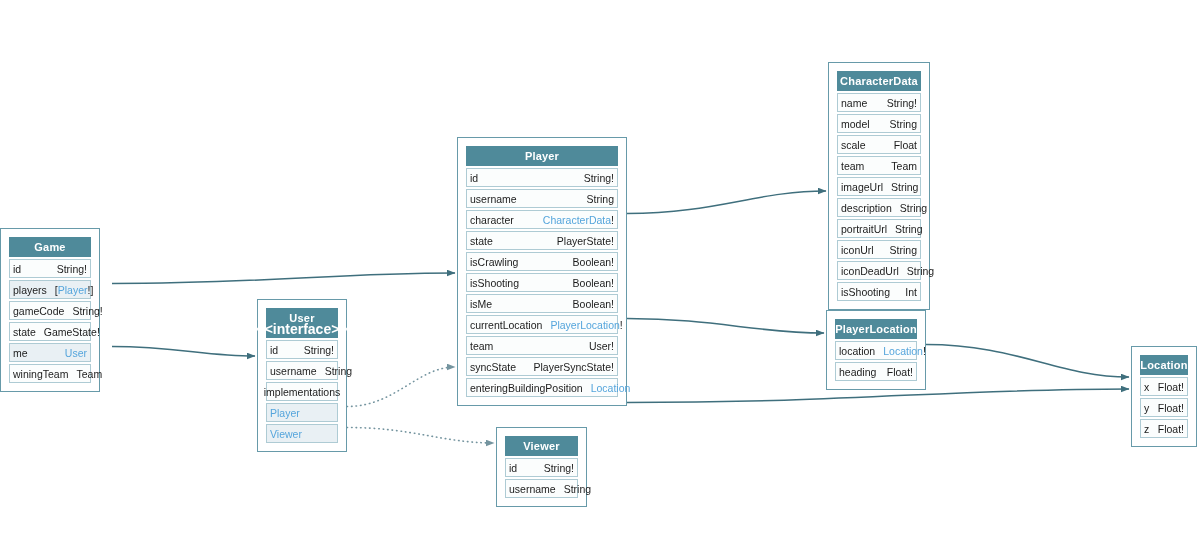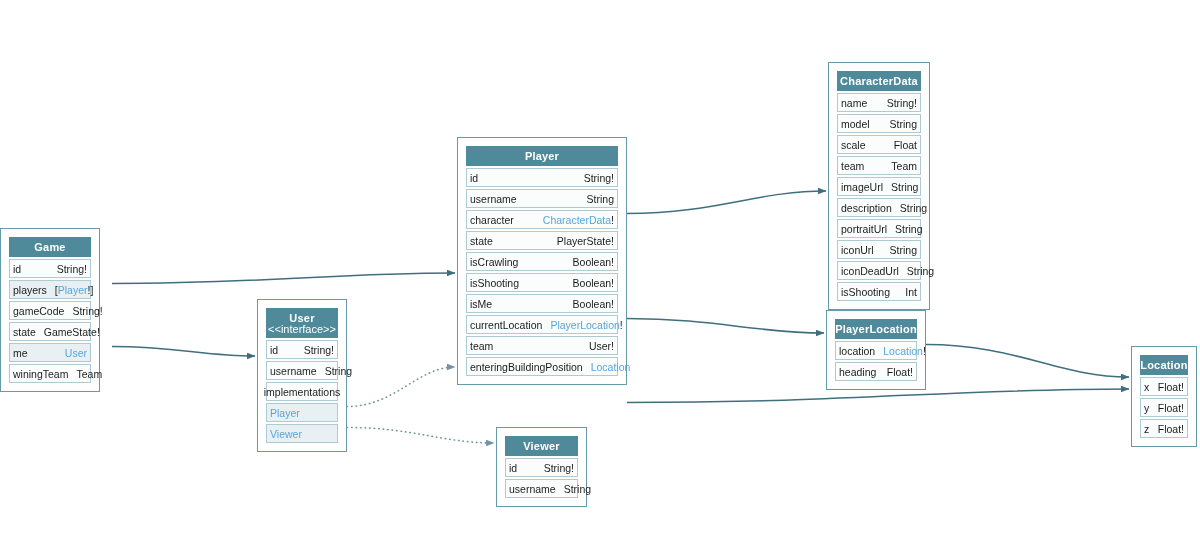--- a/index.html
+++ b/index.html
@@ -5,21 +5,21 @@
   html,body{margin:0;padding:0;background:#ffffff;width:1200px;height:547px;overflow:hidden;
     font-family:"Liberation Sans","DejaVu Sans",sans-serif;}
   #diagram{position:relative;width:1200px;height:547px;background:#ffffff;}
   #edges{position:absolute;left:0;top:0;width:1200px;height:547px;}
   .table{position:absolute;box-sizing:border-box;background:#ffffff;
     border:1px solid var(--outer-border);padding:8px;}
   .thead{height:20px;display:flex;flex-direction:column;align-items:center;justify-content:center;
     background:var(--header-bg);color:var(--header-text);}
   .thead.sub{height:30px;}
   .tname{font-size:11px;font-weight:bold;line-height:12px;letter-spacing:.2px;}
-  .tsub{font-size:11px;font-weight:normal;line-height:10px;}
+  .tsub{font-size:14px;font-weight:bold;line-height:10px;}
   .trow{height:19px;margin-top:2px;box-sizing:border-box;display:flex;align-items:center;
     justify-content:space-between;padding:0 3px;border:1px solid var(--row-border);
     background:var(--row-bg);white-space:nowrap;}
   .trow.hl{background:var(--row-hl-bg);}
   .trow.label{justify-content:center;}
   .fname{font-size:10.5px;color:var(--field-text);text-align:right;}
   .ftype{font-size:10.5px;color:var(--field-text);margin-left:8px;}
   .trow.label .fname{margin:0 auto;}
   .link{color:var(--link-text);}
 </style>
@@ -131,20 +131,24 @@
       </div>
       <div class="trow">
         <span class="fname">currentLocation</span>
         <span class="ftype"><span class="link">PlayerLocation</span><span>!</span></span>
       </div>
       <div class="trow">
         <span class="fname">team</span>
         <span class="ftype">User!</span>
       </div>
       <div class="trow">
+        <span class="fname">syncState</span>
+        <span class="ftype">PlayerSyncState!</span>
+      </div>
+      <div class="trow">
         <span class="fname">enteringBuildingPosition</span>
         <span class="ftype"><span class="link">Location</span></span>
       </div>
     </div>
     <div class="table" style="left: 496px; top: 427px; width: 91px;">
       <div class="thead">
         <div class="tname">Viewer</div>
       </div>
       <div class="trow">
         <span class="fname">id</span>

